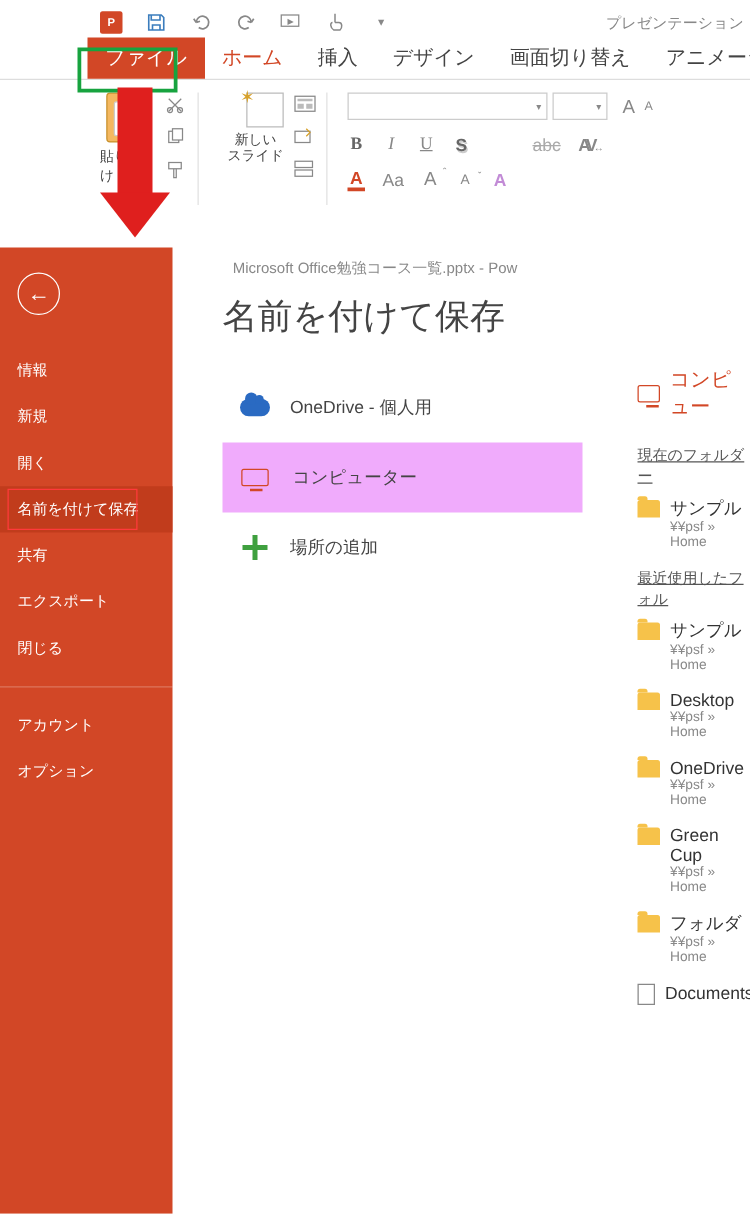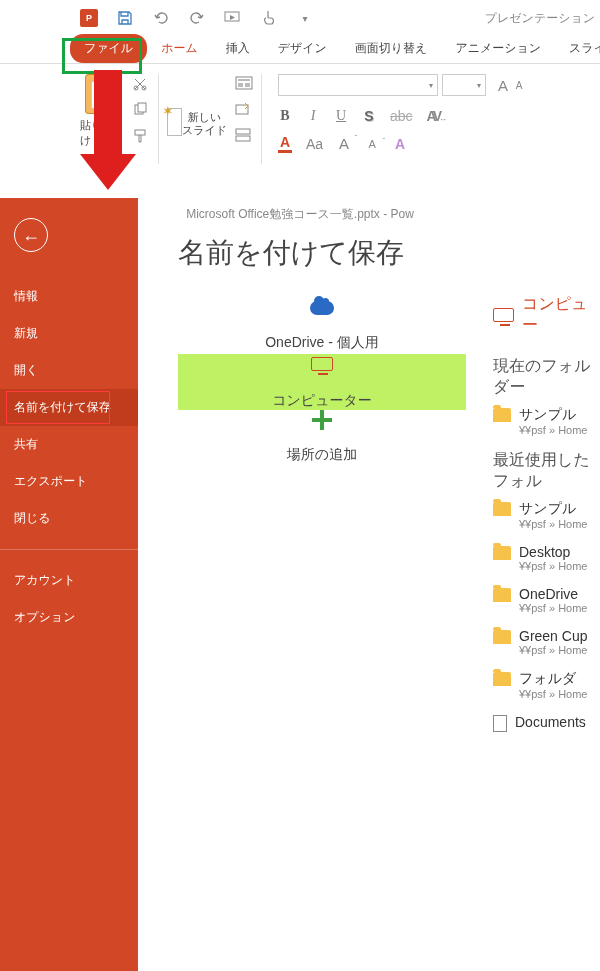--- a/index.html
+++ b/index.html
@@ -6,78 +6,78 @@
   body { font-family: "Yu Gothic UI", "Meiryo", "Segoe UI", sans-serif; font-size: 12px; color: #444; background: #fff; width: 600px; height: 971px; overflow: hidden; position: relative; }
 
   
   .top-section { position: absolute; top: 0; left: 0; right: 0; height: 198px; background: #fff; }
   .qat { height: 36px; padding-left: 80px; display: flex; align-items: center; gap: 18px; }
   .qat-icon { width: 18px; height: 18px; display: flex; align-items: center; justify-content: center; color: #888; }
   .ppt-icon { width: 18px; height: 18px; background: #d24726; border-radius: 2px; display: flex; align-items: center; justify-content: center; color: #fff; font-size: 9px; font-weight: bold; }
   .title-bar-text { position: absolute; right: 5px; top: 10px; color: #888; font-size: 12px; }
 
   .tabs-row { height: 28px; display: flex; align-items: flex-end; border-bottom: 1px solid #ddd; padding-left: 70px; }
-  .tab { padding: 6px 14px 6px; font-size: 12px; cursor: pointer; color: #444; white-space: nowrap; border-radius: 13px; }
+  .tab { padding: 6px 14px 6px; font-size: 16px; cursor: pointer; color: #444; white-space: nowrap; }
   .tab.file { background: #d24726; color: #fff; position: relative; }
   .tab.home { color: #d24726; }
   .green-box { position: absolute; top: 38px; left: 62px; width: 80px; height: 36px; border: 3px solid #17a33f; pointer-events: none; }
 
   .ribbon-body { height: 110px; display: flex; padding: 6px 0 0 80px; gap: 8px; }
   .ribbon-sep { width: 1px; background: #e1e1e1; height: 90px; margin-top: 4px; }
   .paste-block { display: flex; flex-direction: column; align-items: center; width: 44px; }
   .paste-icon { width: 34px; height: 40px; background: #f4b860; border: 1px solid #c78f2a; border-radius: 3px; position: relative; margin-bottom: 4px; margin-top: 4px; }
   .paste-icon::before { content:""; position:absolute; top:6px; left:5px; right:5px; bottom:4px; background:#fff; border:1px solid #ccc; border-radius:2px; }
   .paste-label { font-size: 11px; color: #444; }
   .clip-col { display:flex; flex-direction:column; gap:10px; padding-top:6px; }
   .mini-icon { width:18px; height:16px; color:#888; }
 
-  .slides-block { display:flex; flex-direction:row; align-items:center; width:60px; padding-top:4px; }
+  .slides-block { display:flex; flex-direction:column; align-items:flex-end; width:60px; padding-top:4px; }
   .new-slide-ico { width:30px; height:28px; border:1px solid #bbb; position:relative; margin-bottom:4px; }
   .new-slide-ico::after { content:"✶"; color:#d7a12a; position:absolute; top:-6px; left:-6px; font-size:14px; }
   .slides-label { font-size:11px; text-align:center; line-height:1.2; }
   .slides-col2 { display:flex; flex-direction:column; gap:10px; padding-top:6px; }
 
   .font-block { padding: 4px 8px; }
   .font-select-row { display:flex; gap:4px; margin-bottom: 12px; }
   .font-name-sel { width:160px; height:22px; border:1px solid #ccc; display:flex; align-items:center; padding:0 4px; color:#888; font-size:11px; justify-content:space-between;}
   .font-size-sel { width:44px; height:22px; border:1px solid #ccc; display:flex; align-items:center; padding:0 4px; color:#888; font-size:11px; justify-content:space-between;}
   .font-btn-row { display:flex; gap:14px; margin-bottom:10px; align-items:center; }
   .font-btn-row2 { display:flex; gap:14px; align-items:center; }
   .fbtn { color:#888; font-size:14px; min-width:14px; text-align:center; }
   .fbtn.bold { font-weight:bold; color:#666; }
   .fbtn.serif { font-family: "Times New Roman", serif; }
-  .fbtn.strike { text-decoration: line-through; color:#aaa;}
+  .fbtn.strike { text-decoration: line-through; color:#aaa;margin-left:36px;}
   .fbtn.spacing { letter-spacing: -3px; font-weight: bold; }
 
   
   .red-arrow { position:absolute; top:70px; left:80px; width:56px; height:130px; pointer-events:none; }
   .red-arrow .shaft { position:absolute; top:0; left:14px; width:28px; height:86px; background:#df1f1e; }
   .red-arrow .head { position:absolute; top:84px; left:0; width:0; height:0; border-left:28px solid transparent; border-right:28px solid transparent; border-top:36px solid #df1f1e; }
 
   
   .backstage { position:absolute; top:198px; left:0; right:0; bottom:0; background:#fff; display:flex; }
   .backstage-title { position:absolute; top:0; left:0; right:0; height:30px; text-align:center; color:#888; font-size:12px; padding-top:8px; background:#fff; }
   .bs-sidebar { width:138px; background:#d24726; color:#fff; padding-top:20px; position:relative; }
   .bs-back { width:34px; height:34px; border:1.5px solid #fff; border-radius:50%; margin:0 0 26px 14px; display:flex; align-items:center; justify-content:center; font-size:18px; }
   .bs-item { padding:10px 14px; font-size:12px; cursor:pointer; }
   .bs-item.selected { background:#c13c1c; position:relative; }
   .red-select-box { position:absolute; border:1px solid #ff3a3a; pointer-events:none; }
   .bs-divider { height:1px; background:rgba(255,255,255,.25); margin:12px 0; }
 
   .bs-main { flex:1; padding:36px 0 0 40px; position:relative; }
   .bs-heading { font-size:28px; color:#444; font-weight:300; margin-bottom:30px; }
   .save-left { position:absolute; left:40px; top:100px; width:288px; }
-  .save-option { height:56px; display:flex; align-items:center; gap:16px; padding:0 14px; cursor:pointer;flex-direction:column; }
-  .save-option.selected { background:#bef264;gap:18px; }
+  .save-option { height:56px; display:flex; align-items:center; gap:16px; padding:0 14px; cursor:pointer; }
+  .save-option.selected { background:#f0abfc;gap:18px; }
   .opt-icon { width:24px; height:20px; display:flex; align-items:center; justify-content:center; }
   .opt-label { font-size:14px; color:#444; }
 
-  .save-right { position:absolute; left:355px; top:96px; right:0; }
+  .save-right { position:absolute; left:372px; top:96px; right:0; }
   .right-title { color:#d24726; font-size:16px; display:flex; align-items:center; gap:8px; margin-bottom:20px; }
-  .section-label { font-size:16px; color:#555; margin:6px 0 8px; }
+  .section-label { font-size:12px; color:#555; margin:6px 0 8px;text-decoration:underline; }
   .folder-row { display:flex; align-items:flex-start; gap:8px; margin-bottom:14px; cursor:pointer; }
   .folder-ico { width:18px; height:14px; background:#f6c24a; border-radius:2px 2px 0 0; position:relative; top:2px; flex-shrink:0; }
   .folder-ico::before { content:""; position:absolute; top:-3px; left:0; width:8px; height:3px; background:#f6c24a; border-radius:2px 2px 0 0; }
   .doc-ico { width:14px; height:17px; border:1px solid #888; background:#fff; position:relative; top:1px; flex-shrink:0; }
   .folder-txt { display:flex; flex-direction:column; }
   .folder-name { font-size:14px; color:#333; }
   .folder-path { font-size:11px; color:#888; }
 
   .browse-btn { width:76px; height:70px; border:1px solid #ccc; display:flex; flex-direction:column; align-items:center; justify-content:center; gap:6px; margin-top:20px; cursor:pointer; }
   .browse-btn .folder-ico { width:26px; height:20px; }

